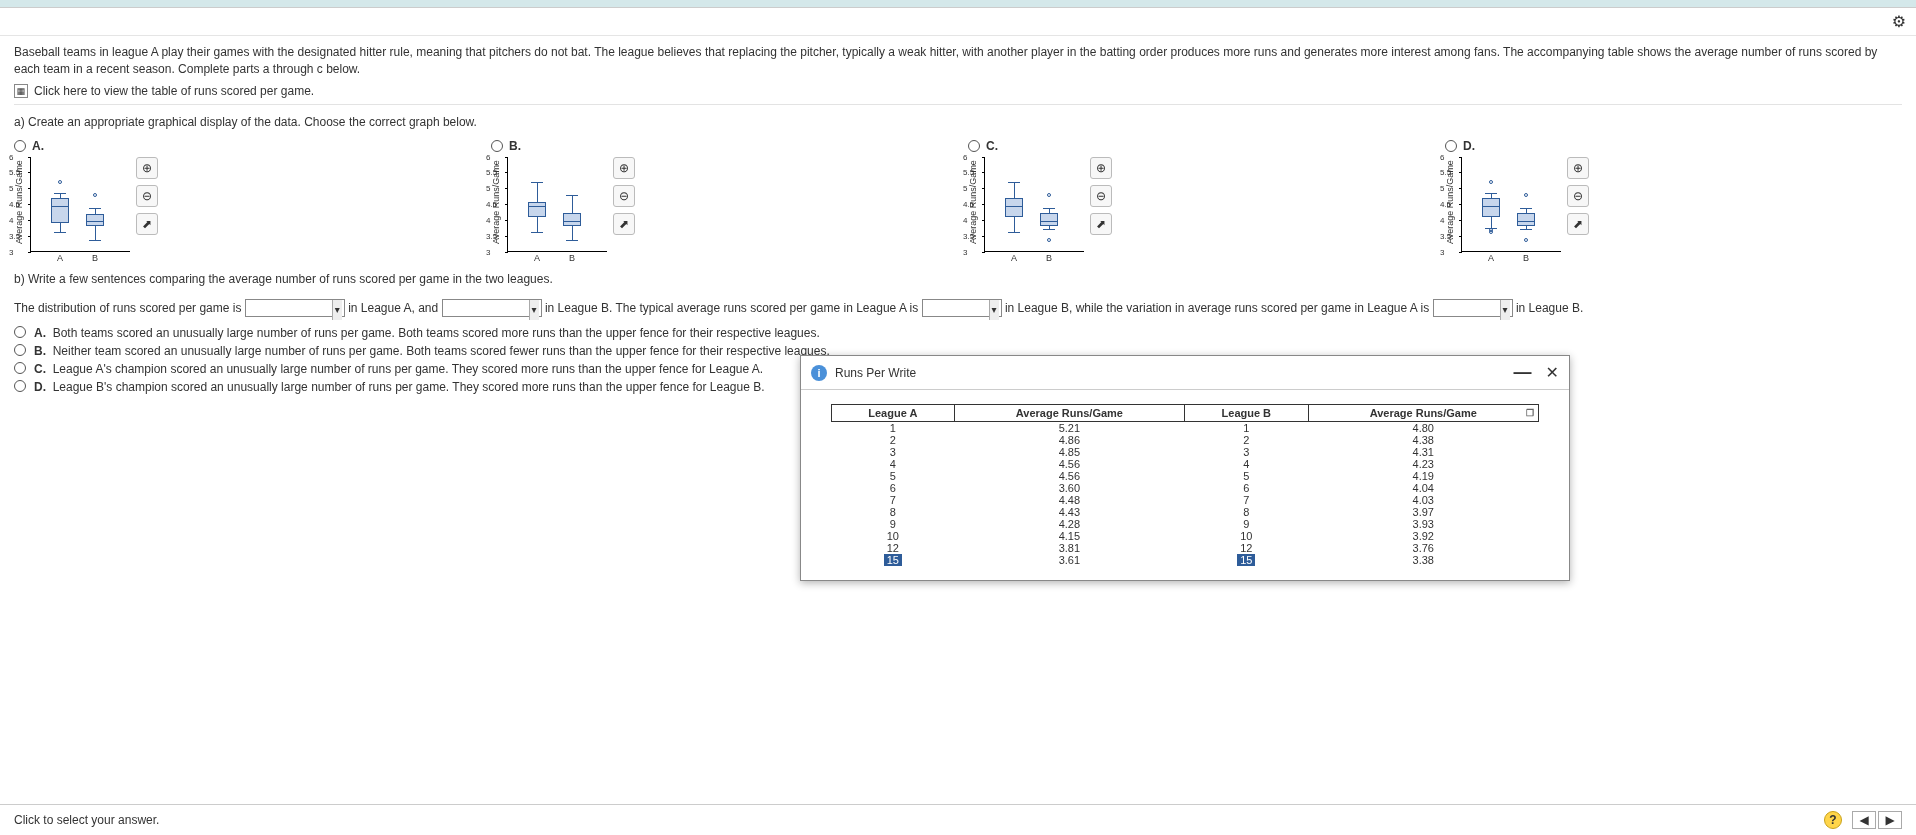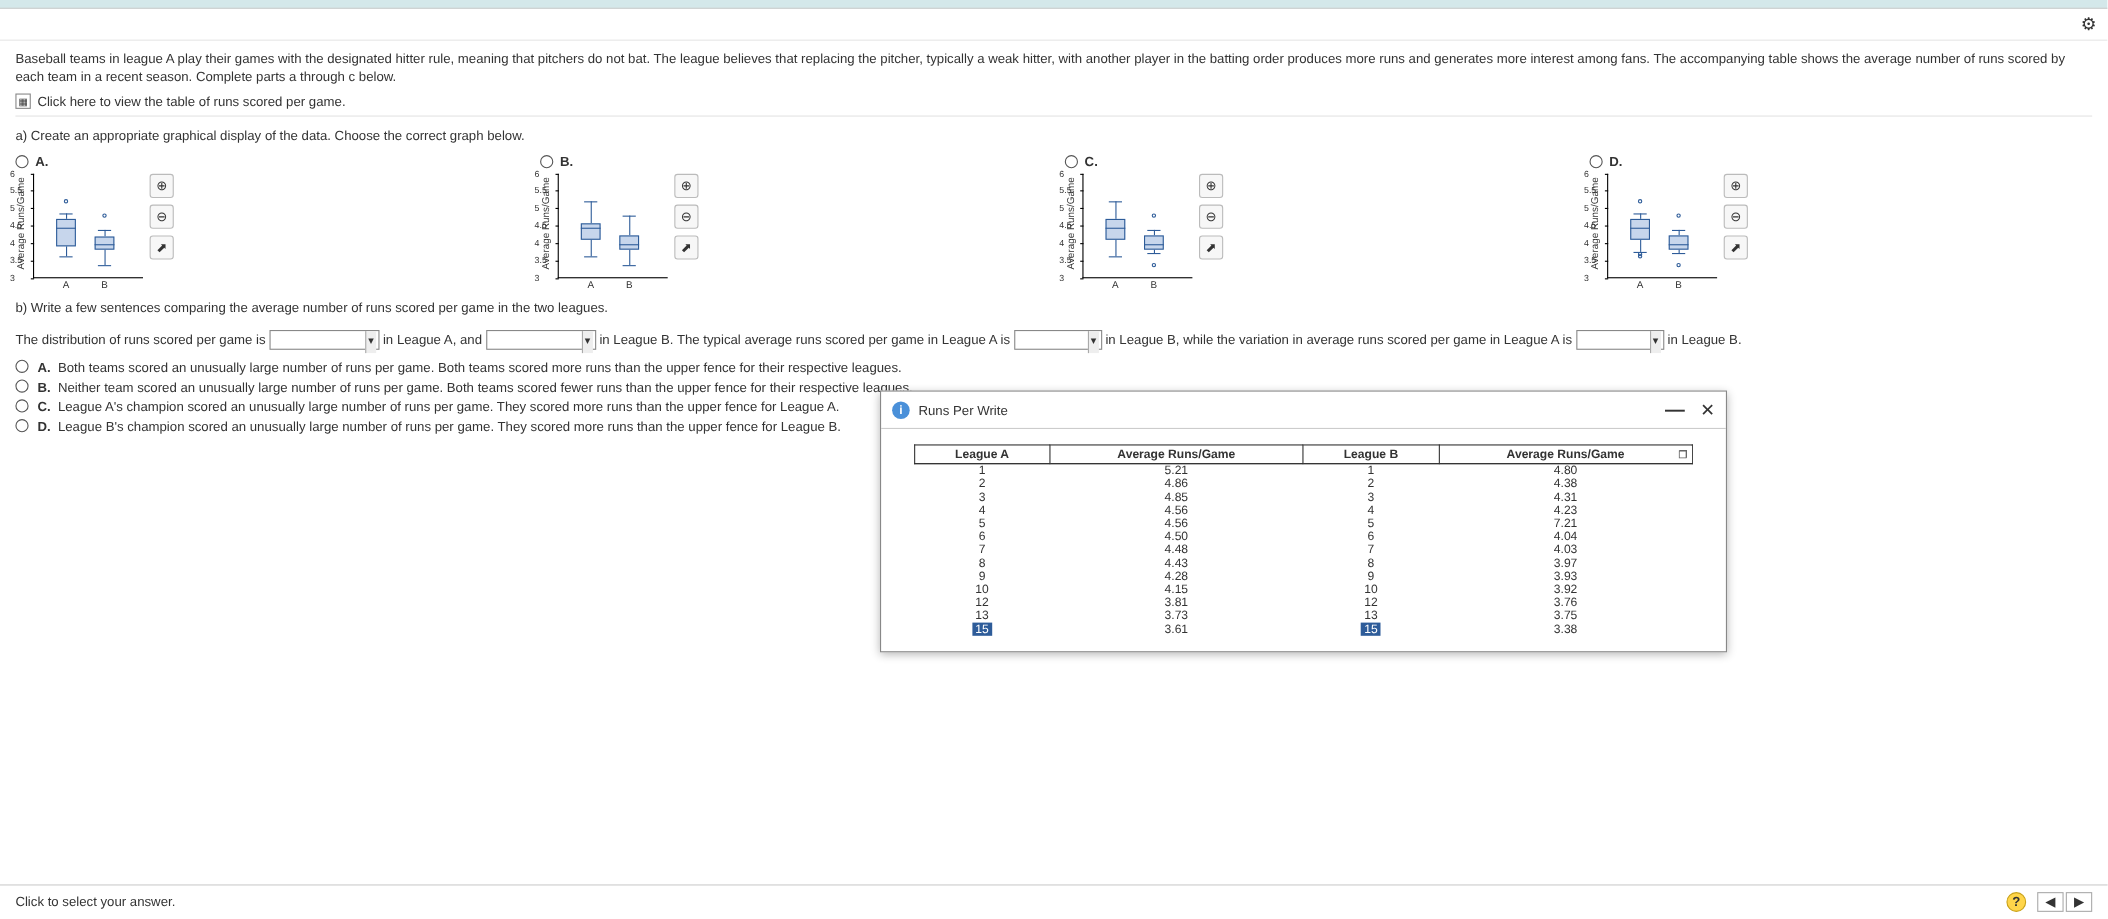--- a/index.html
+++ b/index.html
@@ -348,25 +348,25 @@
           <tr>
             <td>4</td>
             <td>4.56</td>
             <td>4</td>
             <td>4.23</td>
           </tr>
           <tr>
             <td>5</td>
             <td>4.56</td>
             <td>5</td>
-            <td>7.21</td>
+            <td>4.19</td>
           </tr>
           <tr>
             <td>6</td>
-            <td>4.50</td>
+            <td>3.60</td>
             <td>6</td>
             <td>4.04</td>
           </tr>
           <tr>
             <td>7</td>
             <td>4.48</td>
             <td>7</td>
             <td>4.03</td>
           </tr>
           <tr>
@@ -385,26 +385,20 @@
             <td>10</td>
             <td>4.15</td>
             <td>10</td>
             <td>3.92</td>
           </tr>
           <tr>
             <td>12</td>
             <td>3.81</td>
             <td>12</td>
             <td>3.76</td>
-          </tr>
-          <tr>
-            <td>13</td>
-            <td>3.73</td>
-            <td>13</td>
-            <td>3.75</td>
           </tr>
           <tr>
             <td><span class="sel">15</span></td>
             <td>3.61</td>
             <td><span class="sel">15</span></td>
             <td>3.38</td>
           </tr>
         </tbody>
     </table>
   </div>

